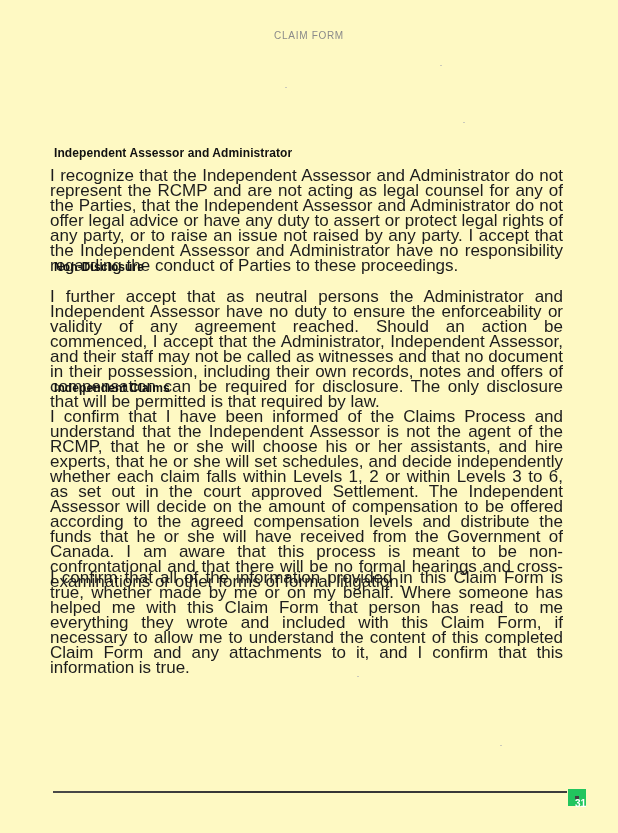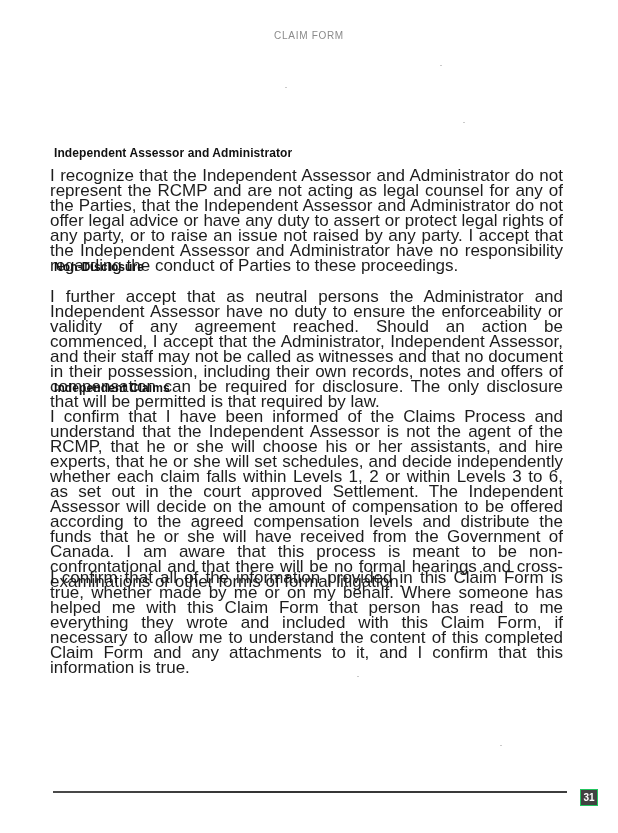--- a/index.html
+++ b/index.html
@@ -5,21 +5,21 @@
   html, body {
     margin: 0;
     padding: 0;
     background: #e8e8e8;
     font-family: "Liberation Sans", sans-serif;
   }
   .page {
     position: relative;
     width: 618px;
     height: 833px;
-    background: #ffffff;
+    background: #fef9c3;
     overflow: hidden;
     color: #1d1d1d;
   }
   .running-header {
     position: absolute;
     top: 30px;
     left: 0;
     width: 618px;
     text-align: center;
     font-size: 10px;
@@ -61,31 +61,31 @@
     left: 53px;
     width: 514px;
     height: 2px;
     background: linear-gradient(90deg, #4a4a4a, #333333 40%, #3d3d3d);
     border: none;
     margin: 0;
   }
   .page-number-badge {
     position: absolute;
     top: 789px;
-    left: 580px;
+    left: 568px;
     width: 18px;
     height: 17px;
     background: #414141;
-    border: 1px solid #22c55e;
+    border: 7px solid #22c55e;
     box-sizing: border-box;
     color: #ffffff;
     font-size: 10px;
     font-weight: 700;
     line-height: 15px;
-    text-align: center;
+    text-align: right;
   }
   .speck {
     position: absolute;
     background: #b9b9b9;
     width: 2px;
     height: 1px;
     border-radius: 50%;
   }
   .speck.s1 { top: 87px;  left: 285px; }
   .speck.s2 { top: 65px;  left: 440px; }

